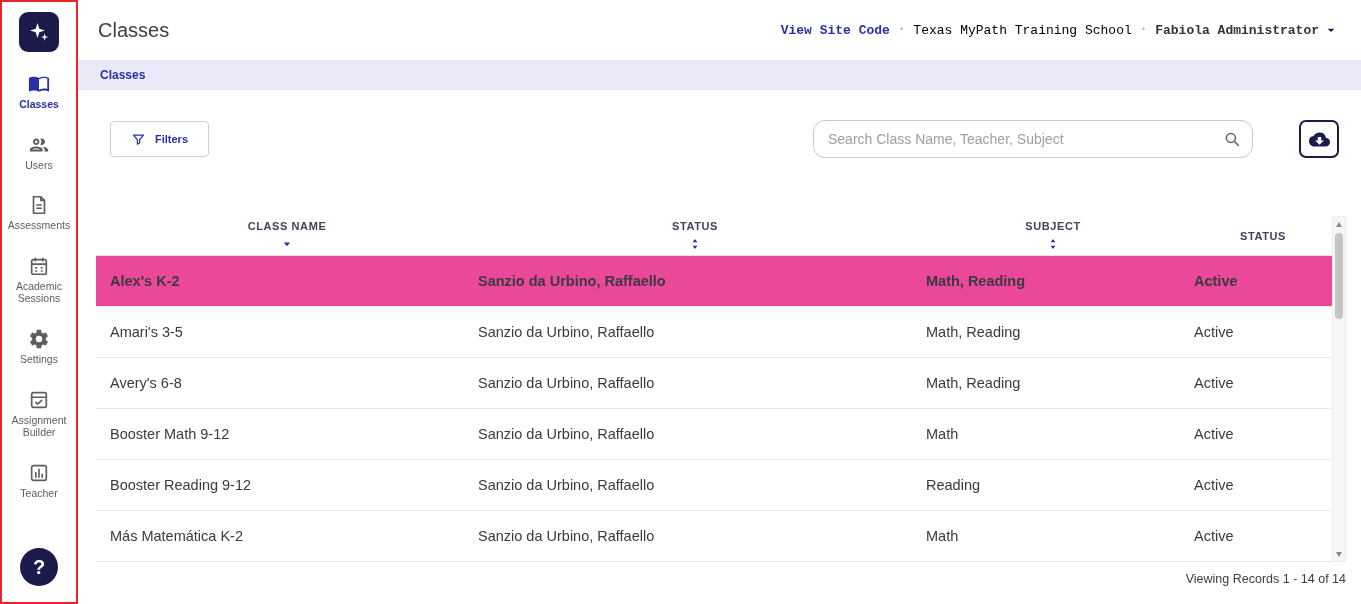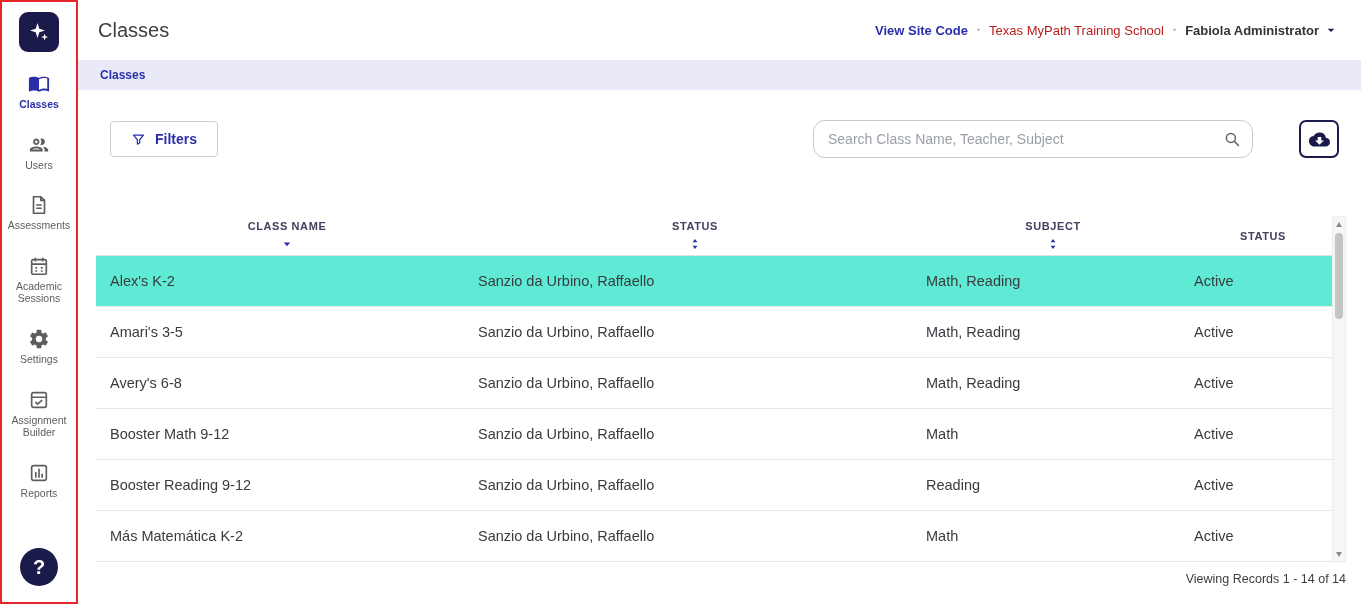--- a/index.html
+++ b/index.html
@@ -40,38 +40,38 @@
   }
 
   
   .main { position:absolute; left:78px; top:0; width:1283px; height:604px; }
 
   .topbar {
     height:60px; display:flex; align-items:center; justify-content:space-between;
     padding:0 22px 0 20px; background:#fff;
   }
   .page-title { font-size:20px; font-weight:500; color:#3c4043; }
-  .top-right { display:flex; align-items:center; gap:9px; font-size:13px; }
+  .top-right { display:flex; align-items:center; gap:9px; font-size:13px;font-family:Liberation Mono, monospace; }
   .site-code { color:#2b2fa8; font-weight:700; cursor:pointer; text-decoration:none; }
   .sep { color:#b8b8b8; font-size:9px; }
-  .school { color:#b91c1c; }
+  .school { color:#000000; }
   .user-chip { display:flex; align-items:center; gap:4px; color:#33343a; font-weight:600; cursor:pointer; }
   .caret { width:16px; height:16px; color:#1a1b4b; }
 
   .breadcrumb-bar {
     height:30px; background:#e9e9f8; display:flex; align-items:center; padding-left:22px;
   }
   .crumb { font-size:12px; font-weight:600; color:#2b2fa8; cursor:pointer; }
 
   
   .toolbar { display:flex; align-items:center; margin:30px 22px 0 32px; }
   .filters-btn {
     display:inline-flex; align-items:center; gap:9px; height:36px; padding:8px 20px;
     background:#fff; border:1px solid #cfcfcf; border-radius:4px; cursor:pointer;
-    color:#2b2fa8; font-weight:700; font-size:14px; font-family:inherit;
+    color:#2b2fa8; font-weight:700; font-size:11px; font-family:inherit;
   }
   .f-icon { width:15px; height:15px; }
   .spacer { flex:1; }
   .search-wrap {
     display:flex; align-items:flex-end; width:440px; height:38px;
     border:1px solid #c9c9c9; border-radius:12px; background:#fff;
   }
   .search-input {
     flex:1; border:none; outline:none; height:100%; padding:0 14px;
     font-size:14px; color:#333; font-family:inherit; background:transparent;
@@ -96,21 +96,21 @@
   .th {
     display:flex; align-items:center; gap:5px; padding-left:14px;
     font-size:11px; font-weight:700; letter-spacing:0.6px; color:#42425f; cursor:pointer;flex-direction:column;
   }
   .sort { width:14px; height:14px; color:#2b2fa8; }
   .col-class { width:368px; }
   .col-teacher { width:448px; }
   .col-subject { width:268px; }
   .col-status { flex:1; }
   .t-row { display:flex; align-items:center; height:51px; border-bottom:1px solid #e9e9e9; cursor:pointer; }
-  .t-row.highlight { background:#5eead4; }
+  .t-row.highlight { background:#ec4899;font-weight:bold; }
   .td { padding-left:14px; font-size:14.5px; color:#3a3b40; }
 
   
   .vscroll {
     position:absolute; top:0; right:0; bottom:0; width:14px;
     background:#f6f6f6; border:1px solid #ececec; cursor:default;
   }
   .scroll-arrow { position:absolute; left:0; right:0; height:14px; display:flex; align-items:center; justify-content:center; cursor:pointer; }
   .scroll-arrow.up { top:0; }
   .scroll-arrow.down { bottom:0; }
@@ -201,21 +201,21 @@
           </span>
         <span class="side-label">Assignment Builder</span>
       </div>
       <div class="side-item">
         <span class="icon">
             <svg viewBox="0 0 24 24" fill="none" stroke="currentColor" stroke-width="1.8" stroke-linecap="round">
               <rect x="4" y="4" width="16" height="16" rx="2"></rect>
               <path d="M8.5 16.5v-5M12 16.5V8M15.5 16.5v-3"></path>
             </svg>
           </span>
-        <span class="side-label">Reports</span>
+        <span class="side-label">Teacher</span>
       </div>
     </nav>
     <div class="help-btn">
       <span>?</span>
     </div>
   </aside>
 
   <div class="main">
 
     <header class="topbar">

